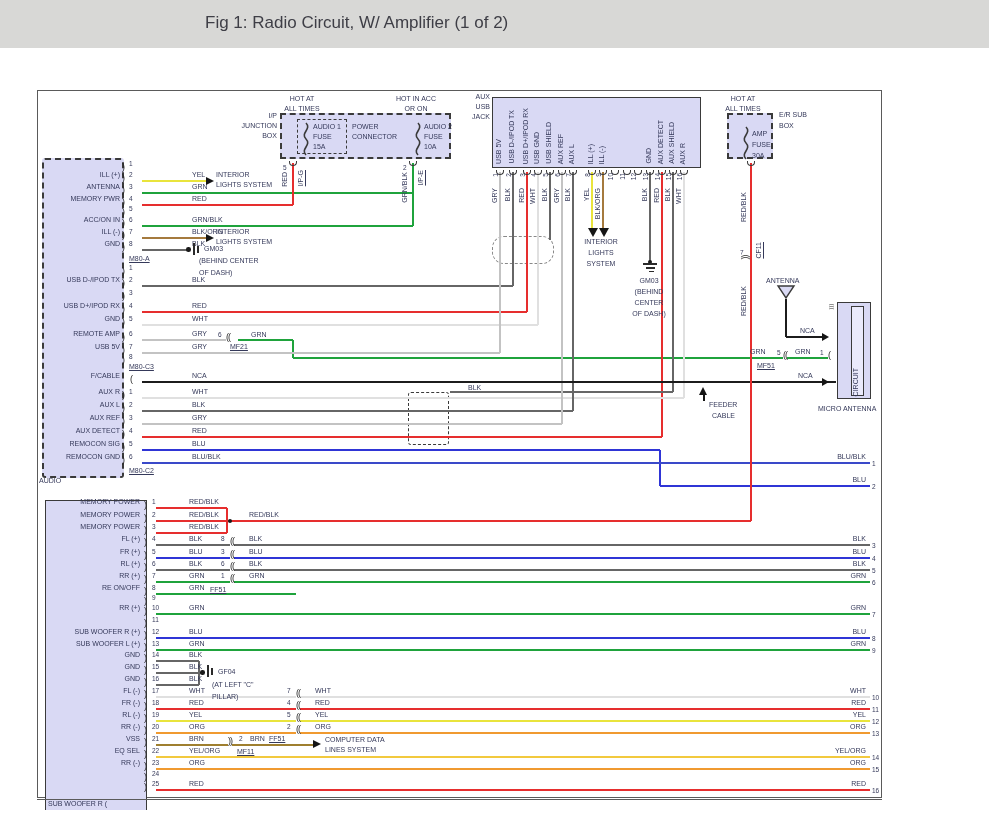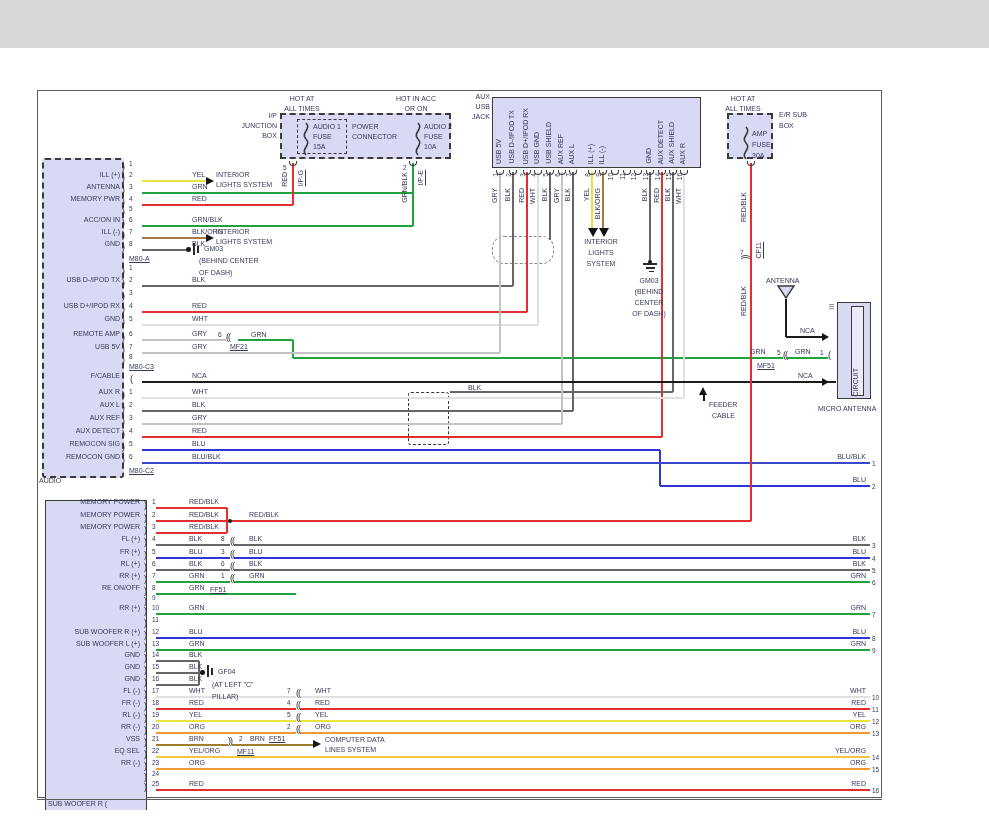--- a/index.html
+++ b/index.html
@@ -13,20 +13,21 @@
   .arc{background:#fff;font-size:9px;letter-spacing:-1px;color:#2a2a2a;line-height:1;}
   .bump{position:absolute;font-size:9px;color:#2a2a2a;line-height:1;}
   .wire{position:absolute;}
   .box{position:absolute;box-sizing:border-box;}
 </style>
 </head>
 <body>
 
 <div id="page">
   <div class="titlebar"></div>
+  <div class="title">Fig 1: Radio Circuit, W/ Amplifier (1 of 2)</div>
 <div class="box" style="position: absolute; left: 37px; top: 90px; width: 845px; height: 708px; border: 1px solid rgb(90, 90, 90);"></div>
     <div class="box" style="position: absolute; left: 280px; top: 113px; width: 171px; height: 46px; border: 2px dashed rgb(58, 58, 58); background: rgb(217, 217, 244);"></div>
     <div class="box" style="position: absolute; left: 297px; top: 119px; width: 50px; height: 35px; border: 1.5px dashed rgb(58, 58, 58);"></div>
     <div class="box" style="position: absolute; left: 727px; top: 113px; width: 46px; height: 46px; border: 2px dashed rgb(58, 58, 58); background: rgb(217, 217, 244);"></div>
     <div class="box" style="position: absolute; left: 492px; top: 97px; width: 209px; height: 71px; border: 1.5px solid rgb(58, 58, 58); background: rgb(217, 217, 244);"></div>
     <div class="box" style="position: absolute; left: 42px; top: 158px; width: 82px; height: 320px; border: 2px dashed rgb(58, 58, 58); background: rgb(217, 217, 244); border-radius: 3px;"></div>
     <div class="box" style="position: absolute; left: 45px; top: 500px; width: 102px; height: 310px; border-top: 1.5px solid rgb(58, 58, 58); border-right: 1.5px solid rgb(58, 58, 58); border-bottom: none; border-left: 1.5px solid rgb(58, 58, 58); border-image: initial; background: rgb(217, 217, 244);"></div>
     <div class="box" style="position: absolute; left: 837px; top: 302px; width: 34px; height: 97px; border: 1.5px solid rgb(58, 58, 58); background: rgb(217, 217, 244);"></div>
     <div class="box" style="position: absolute; left: 851px; top: 306px; width: 13px; height: 90px; border: 1px solid rgb(58, 58, 58); background: rgb(234, 234, 251);"></div>
     <div class="box" style="position: absolute; left: 492px; top: 236px; width: 62px; height: 28px; border: 1.4px dashed rgb(136, 136, 136); border-radius: 12px;"></div>

